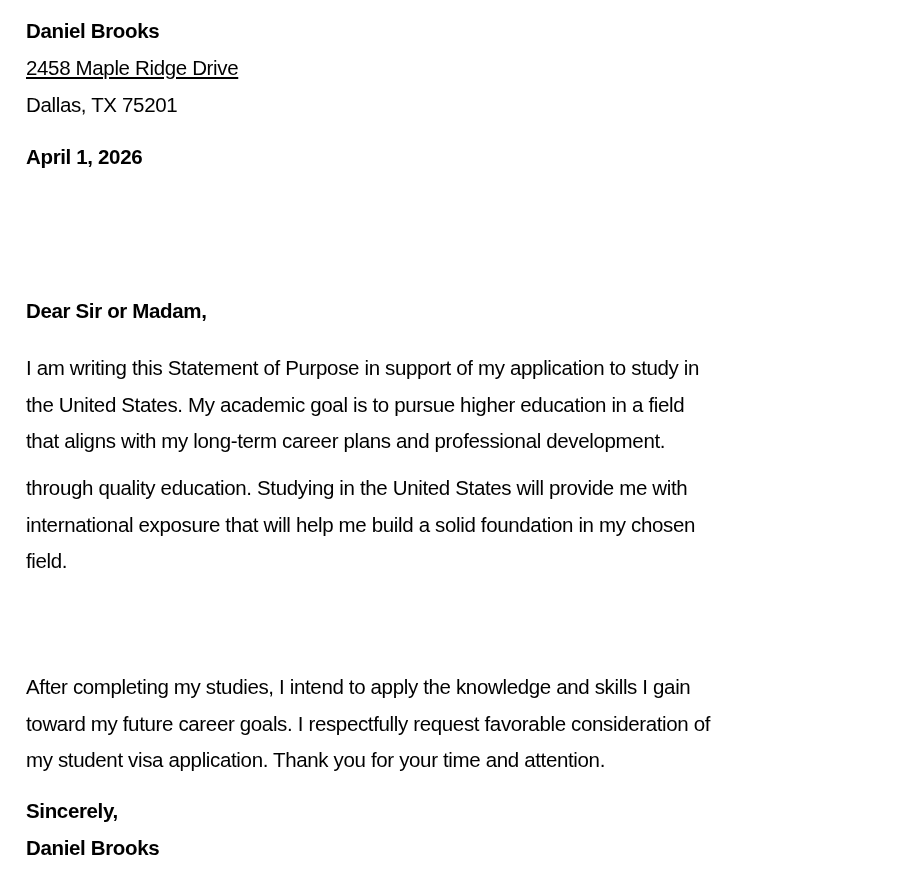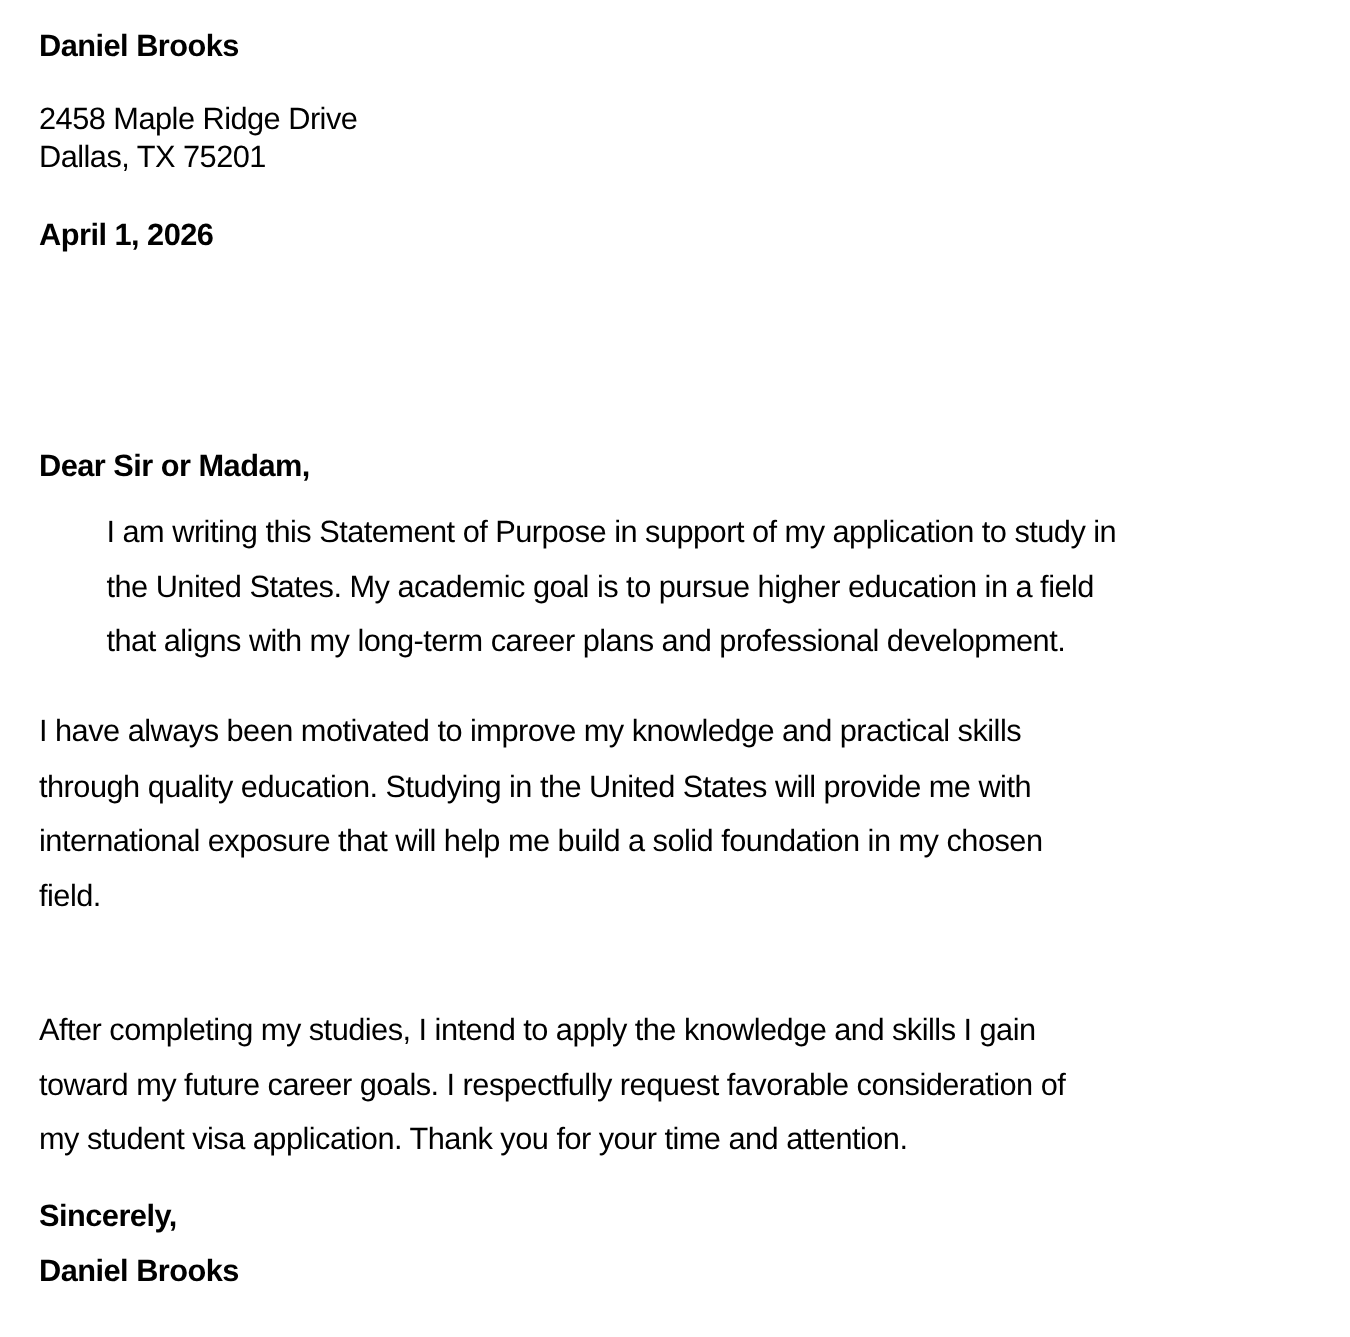--- a/index.html
+++ b/index.html
@@ -37,37 +37,36 @@
       white-space: nowrap;
     }
     .para .pl { display: block; }
   </style>
 </head>
 <body>
 
 <div class="page">
 
   <div class="line bold" style="top:19px;">Daniel Brooks</div>
-  <div class="line" style="top:68px;">2458 Maple Ridge Drive</div>
+  <div class="line" style="top:56px;text-decoration:underline;">2458 Maple Ridge Drive</div>
   <div class="line" style="top:93px;">Dallas, TX 75201</div>
 
   <div class="line bold" style="top:145px;">April 1, 2026</div>
 
 
 
   <div class="line bold" style="top:299px;">Dear Sir or Madam,</div>
 
-  <div class="para" style="top:337px;margin-left:45px;">
+  <div class="para" style="top:350px;">
     <span class="pl">I am writing this Statement of Purpose in support of my application to study in</span>
     <span class="pl">the United States. My academic goal is to pursue higher education in a field</span>
     <span class="pl">that aligns with my long-term career plans and professional development.</span>
   </div>
 
   <div class="para" style="top:470px;">
-    <span class="pl">I have always been motivated to improve my knowledge and practical skills</span>
     <span class="pl">through quality education. Studying in the United States will provide me with</span>
     <span class="pl">international exposure that will help me build a solid foundation in my chosen</span>
     <span class="pl">field.</span>
   </div>
 
   <div class="para" style="top:669px;">
     <span class="pl">After completing my studies, I intend to apply the knowledge and skills I gain</span>
     <span class="pl">toward my future career goals. I respectfully request favorable consideration of</span>
     <span class="pl">my student visa application. Thank you for your time and attention.</span>
   </div>

